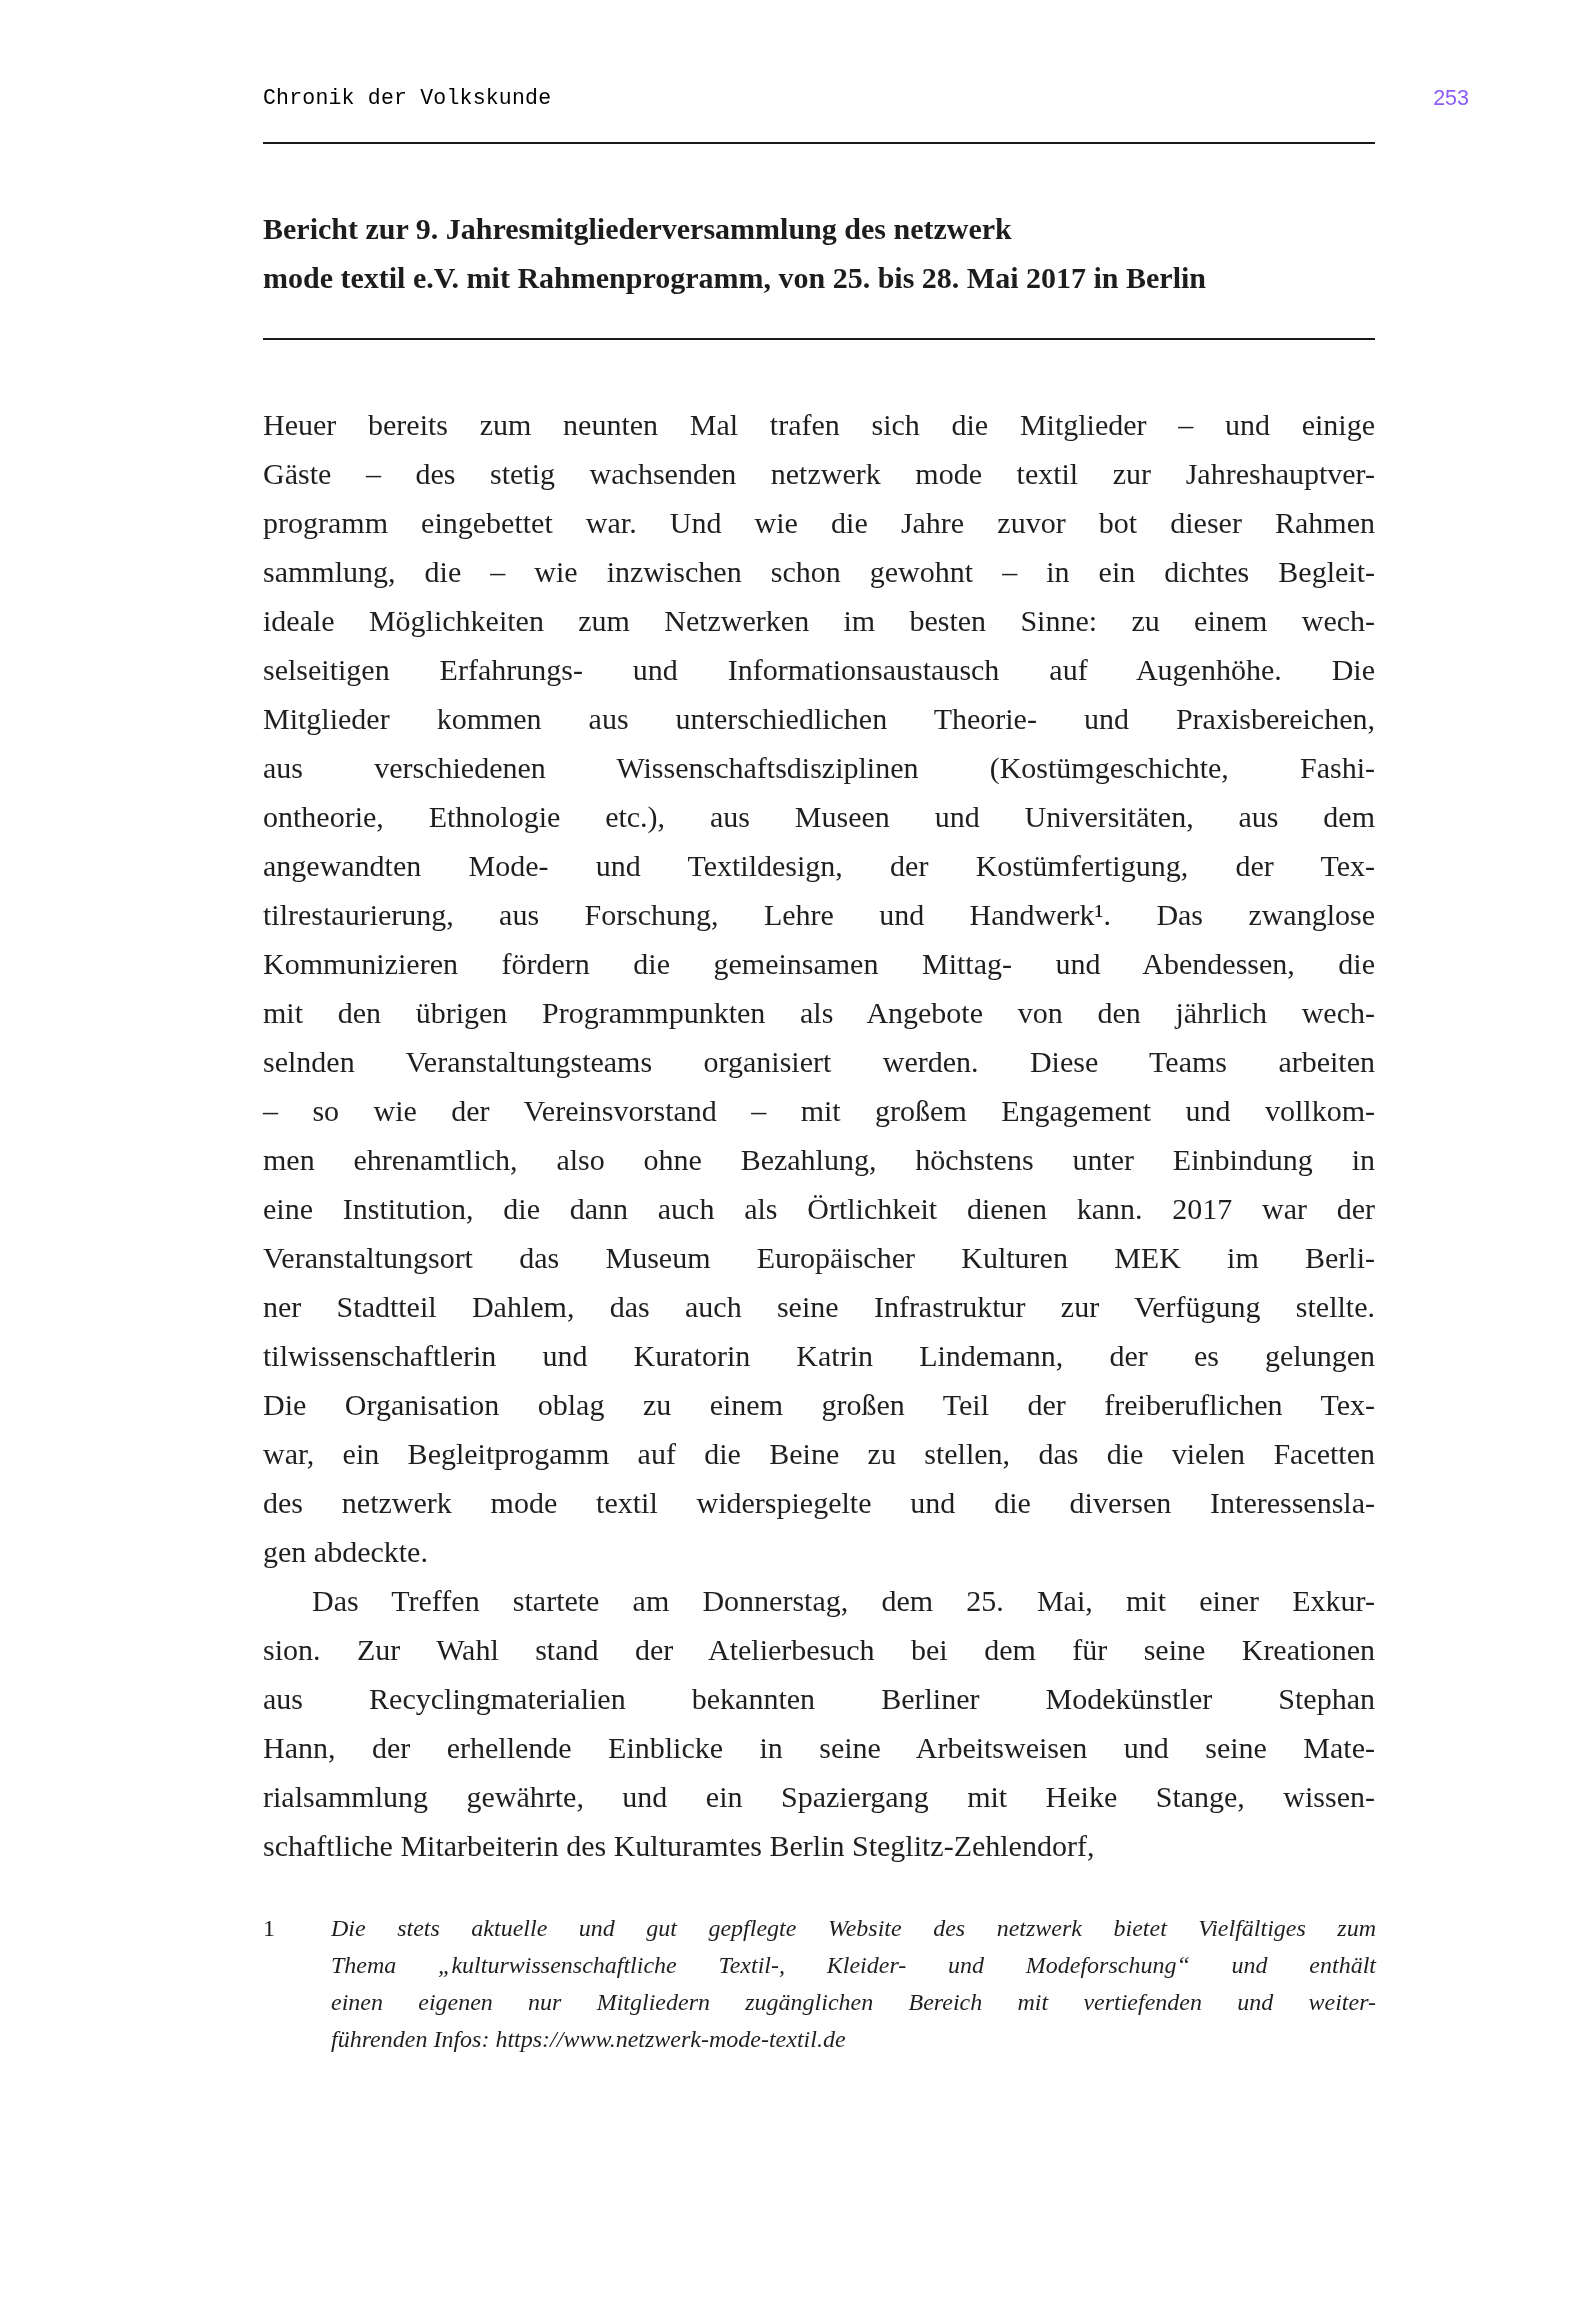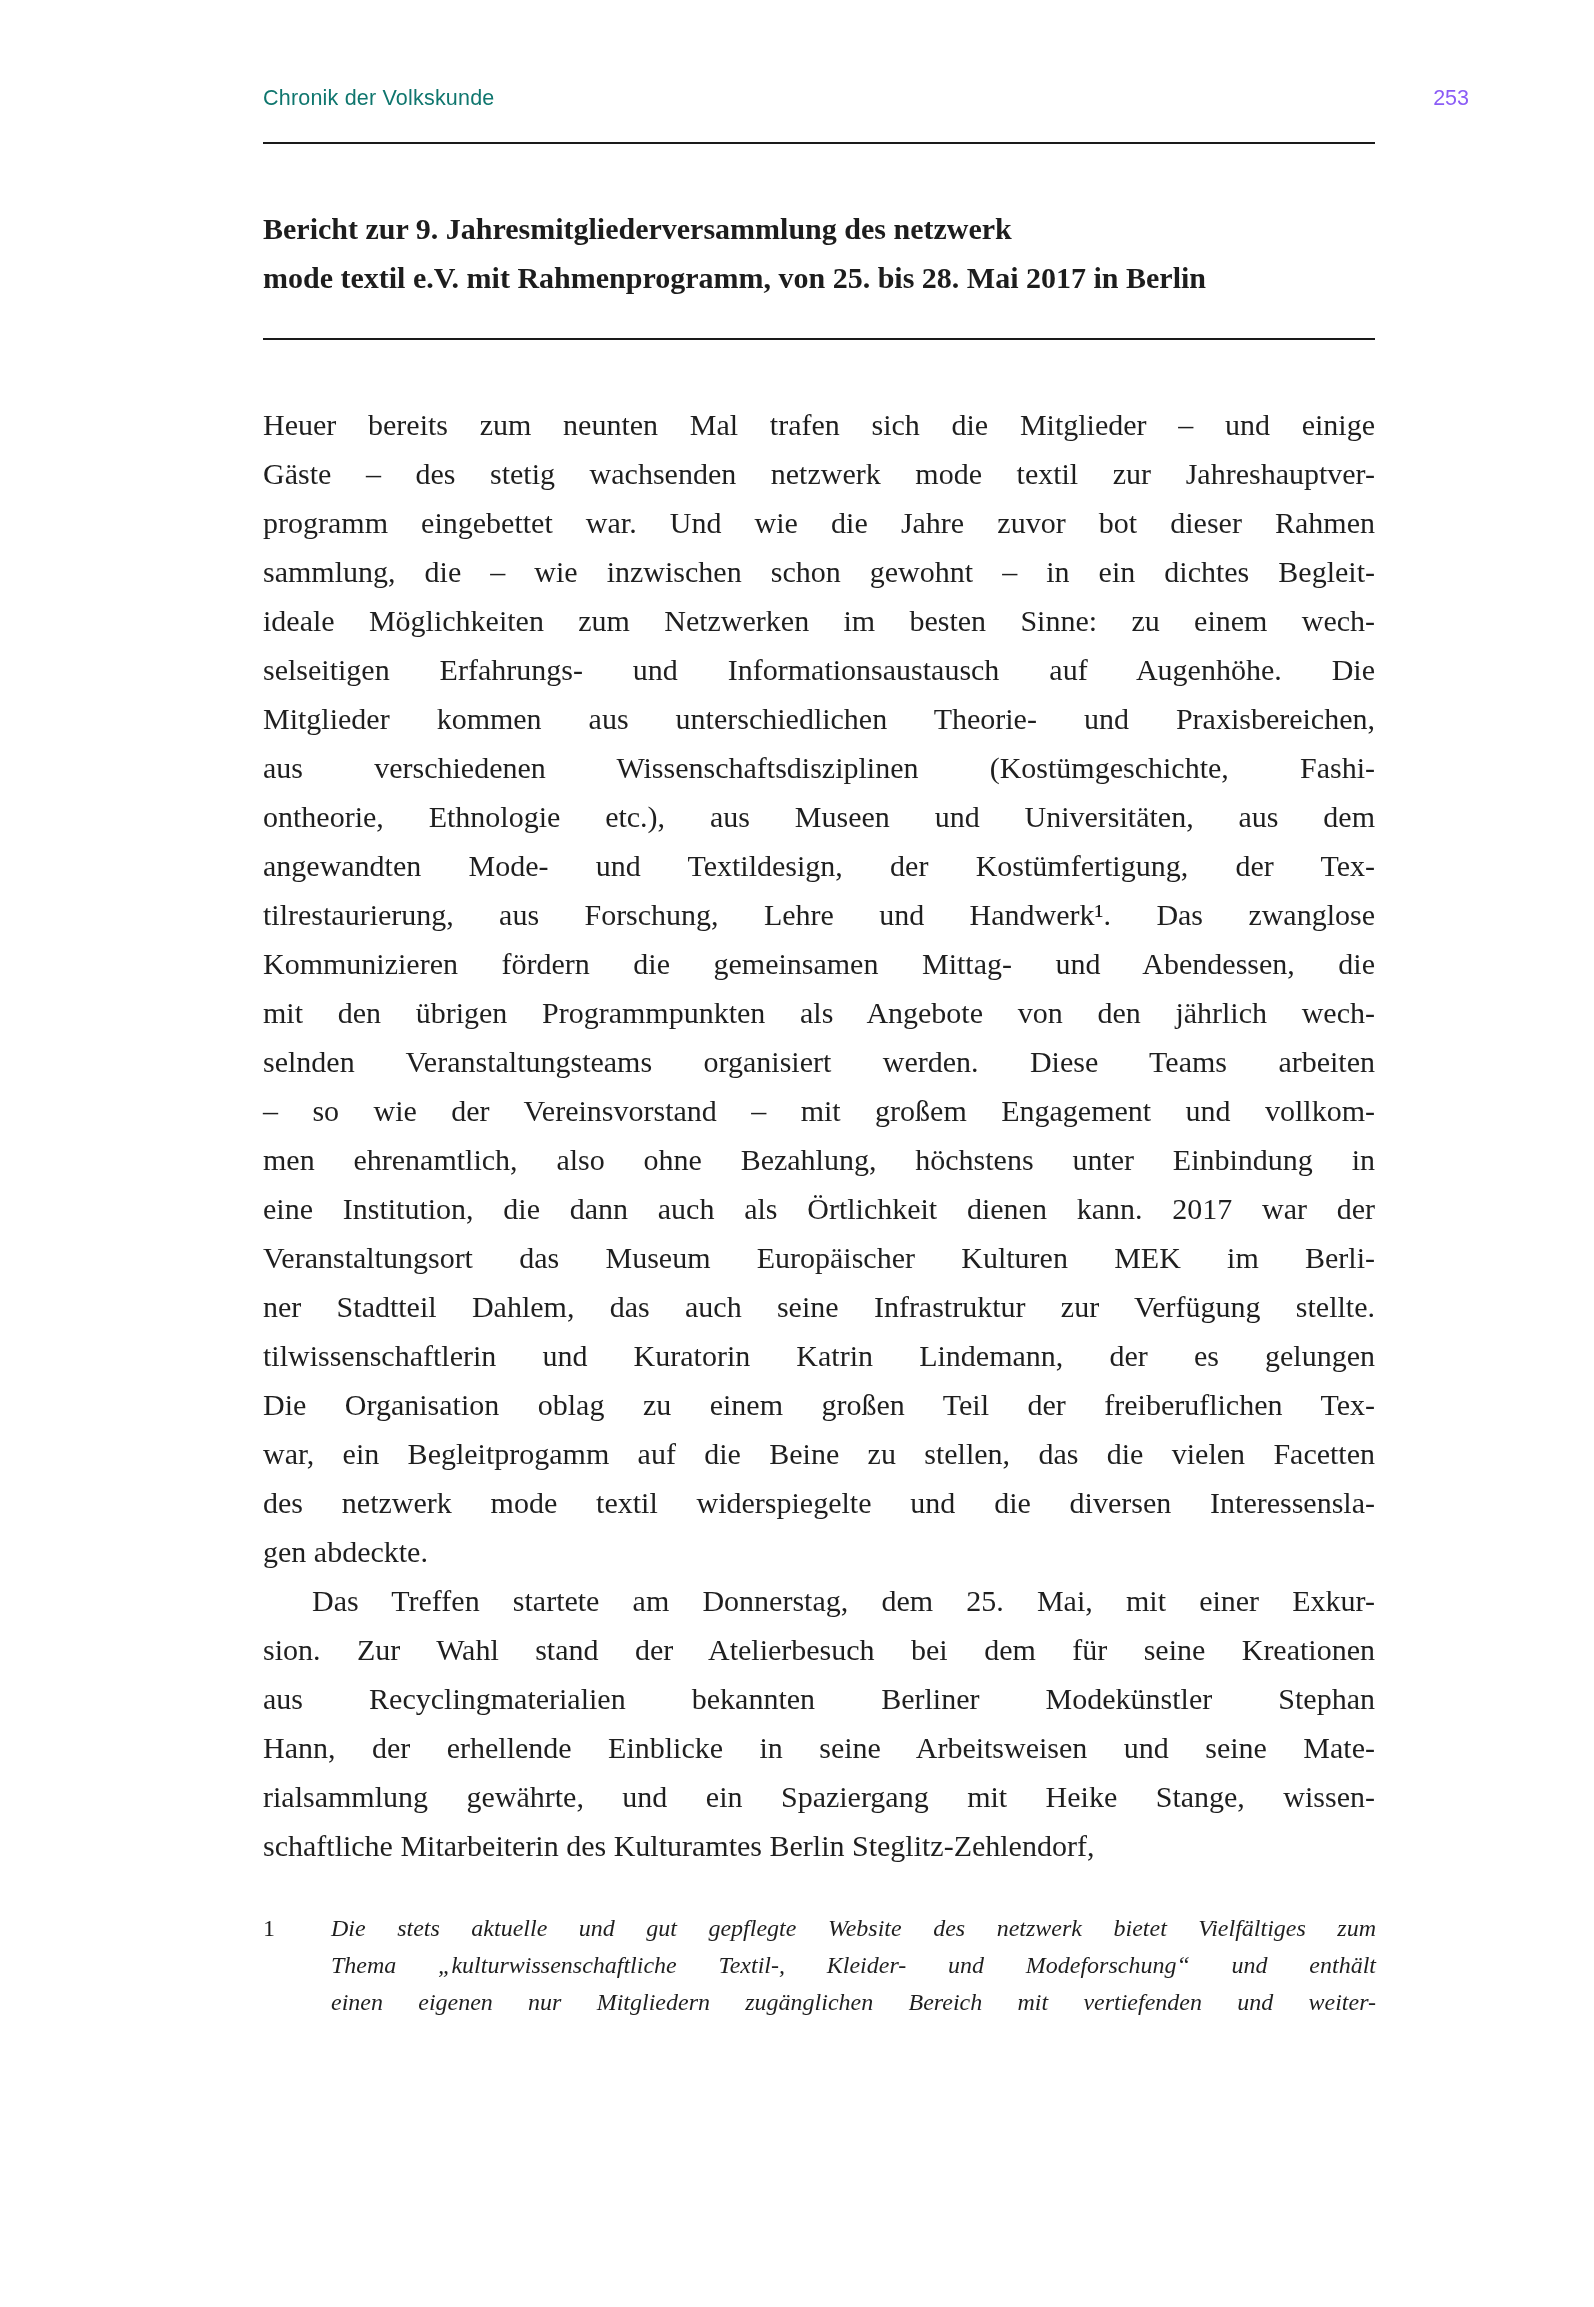--- a/index.html
+++ b/index.html
@@ -12,24 +12,24 @@
     height: 2307px;
     background: #ffffff;
     overflow: hidden;
   }
 
   
   .running-title {
     position: absolute;
     left: 263px;
     top: 86px;
-    font-family: Liberation Sans, sans-serif;
+    font-family: Liberation Mono, monospace;
     font-size: 21.5px;
     letter-spacing: 0.2px;
-    color: #0f766e;
+    color: #000000;
   }
   .page-number {
     position: absolute;
     right: 126px;
     top: 86px;
     font-family: "Liberation Sans", sans-serif;
     font-size: 21.5px;
     color: #8b5cf6;
   }
 
@@ -158,17 +158,18 @@
         <div class="line last">schaftliche Mitarbeiterin des Kulturamtes Berlin Steglitz-Zehlendorf,</div>
       </div>
   </main>
 
   <footer class="footnote">
     <span class="footnote-number">1</span>
     <div class="footnote-text">
         <div class="line">Die stets aktuelle und gut gepflegte Website des netzwerk bietet Vielfältiges zum</div>
         <div class="line">Thema „kulturwissenschaftliche Textil-, Kleider- und Modeforschung“ und enthält</div>
         <div class="line">einen eigenen nur Mitgliedern zugänglichen Bereich mit vertiefenden und weiter-</div>
+        <div class="line last">führenden Infos: https://www.netzwerk-mode-textil.de</div>
       </div>
   </footer>
 
 </div>
 
 
 </body></html>

